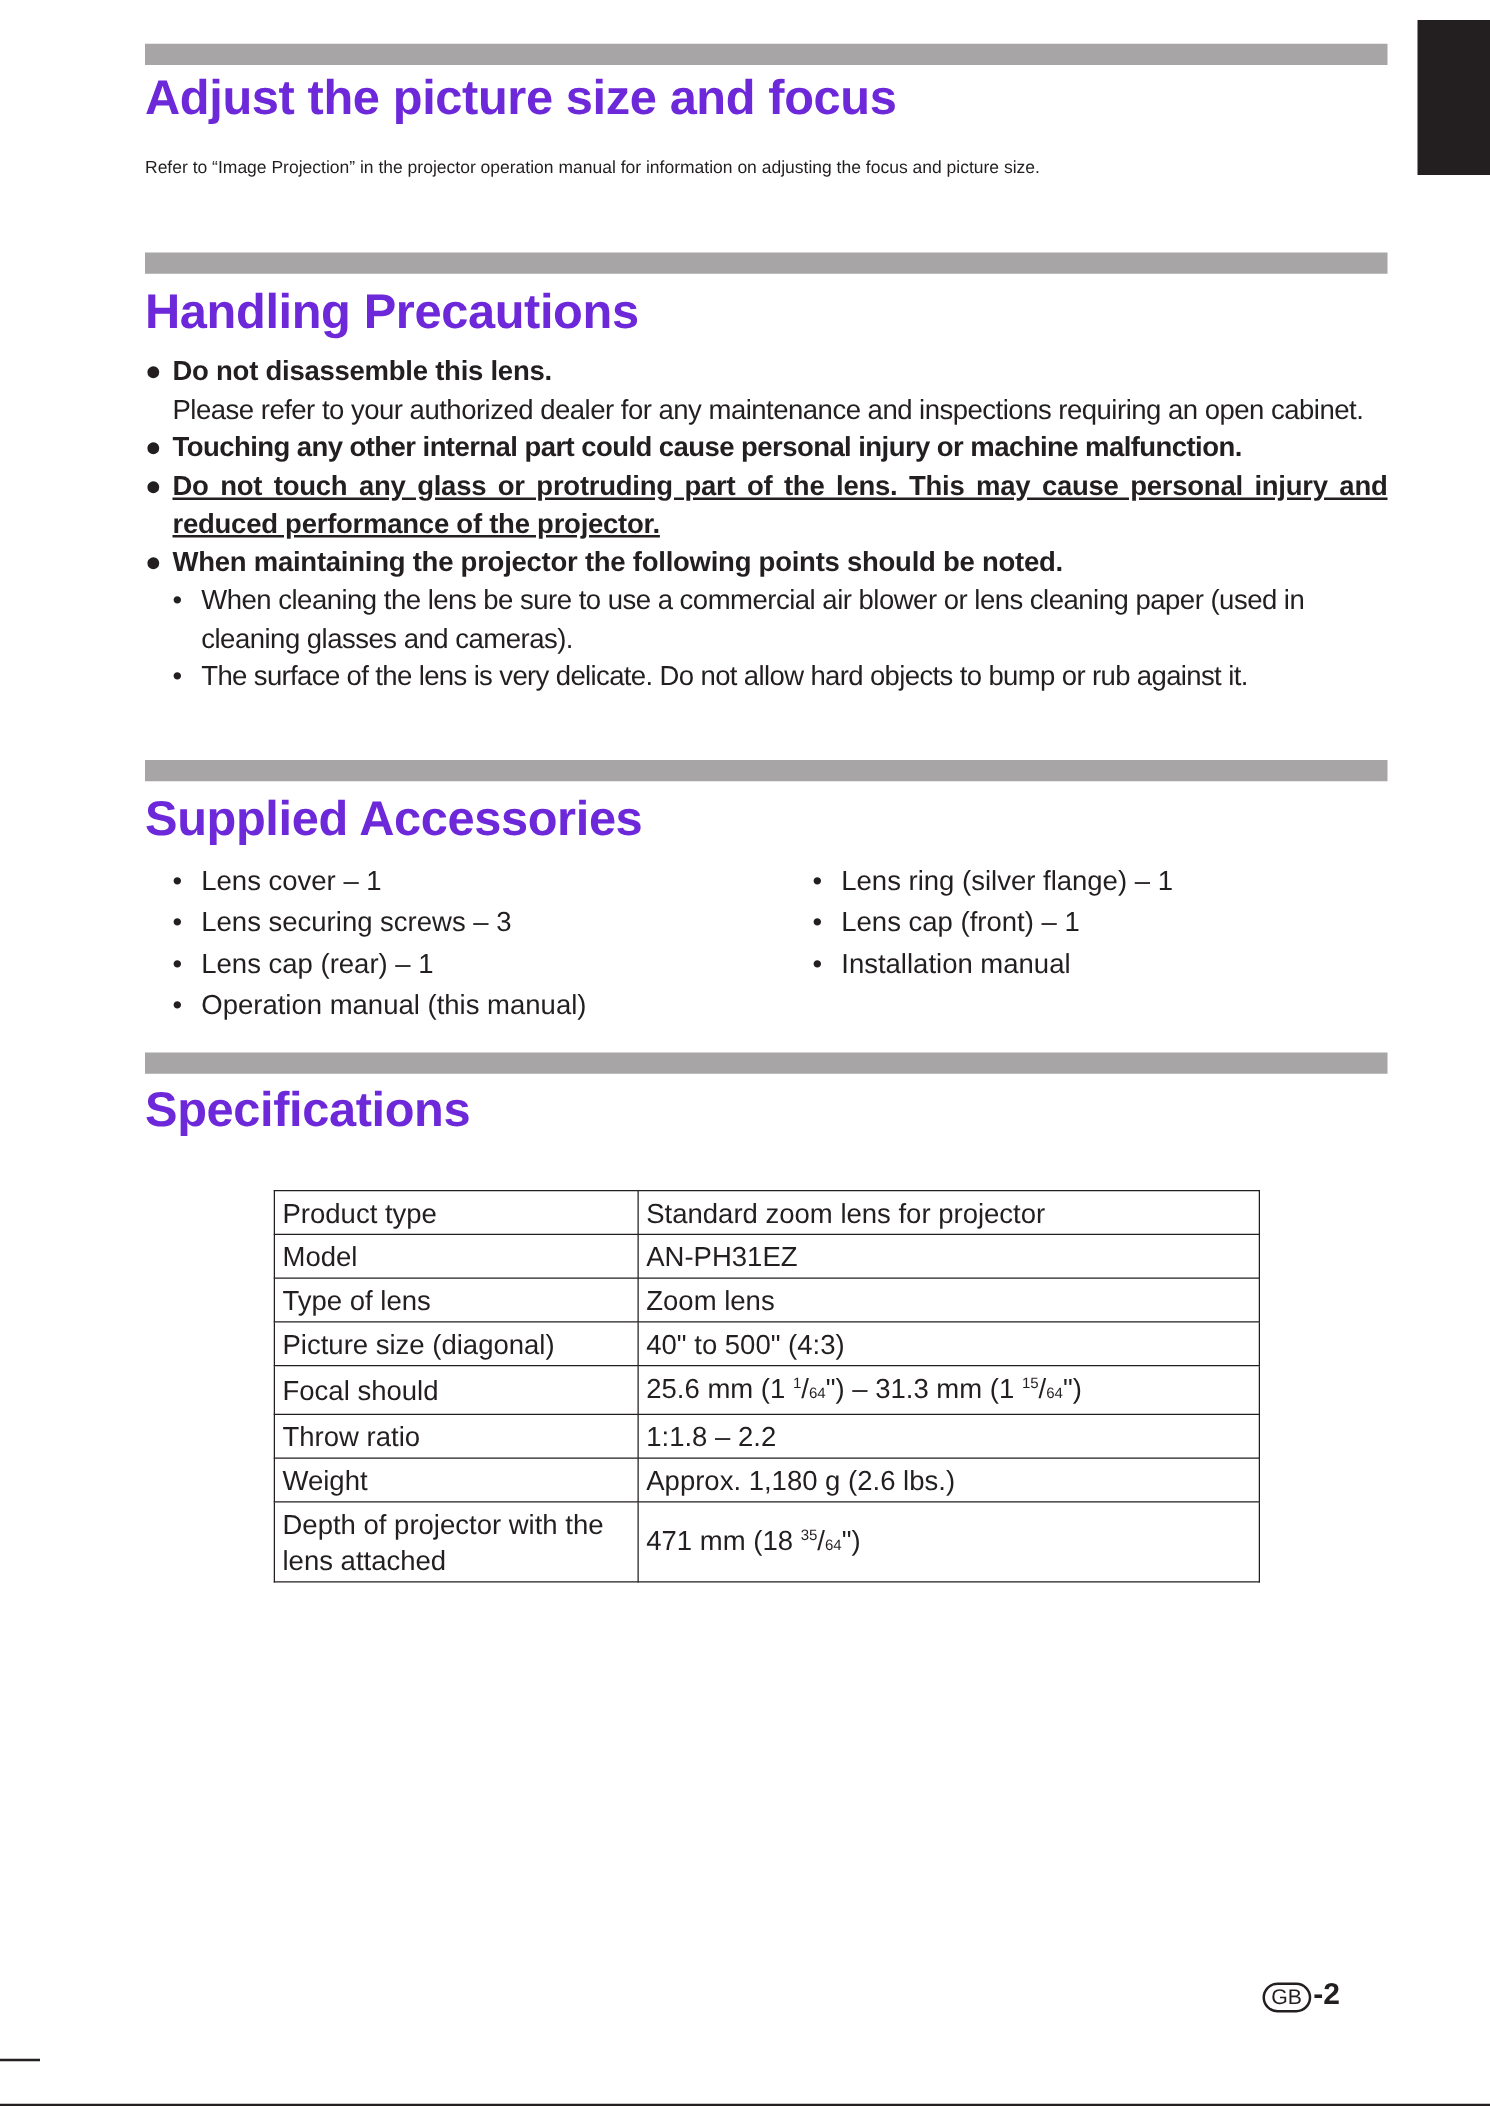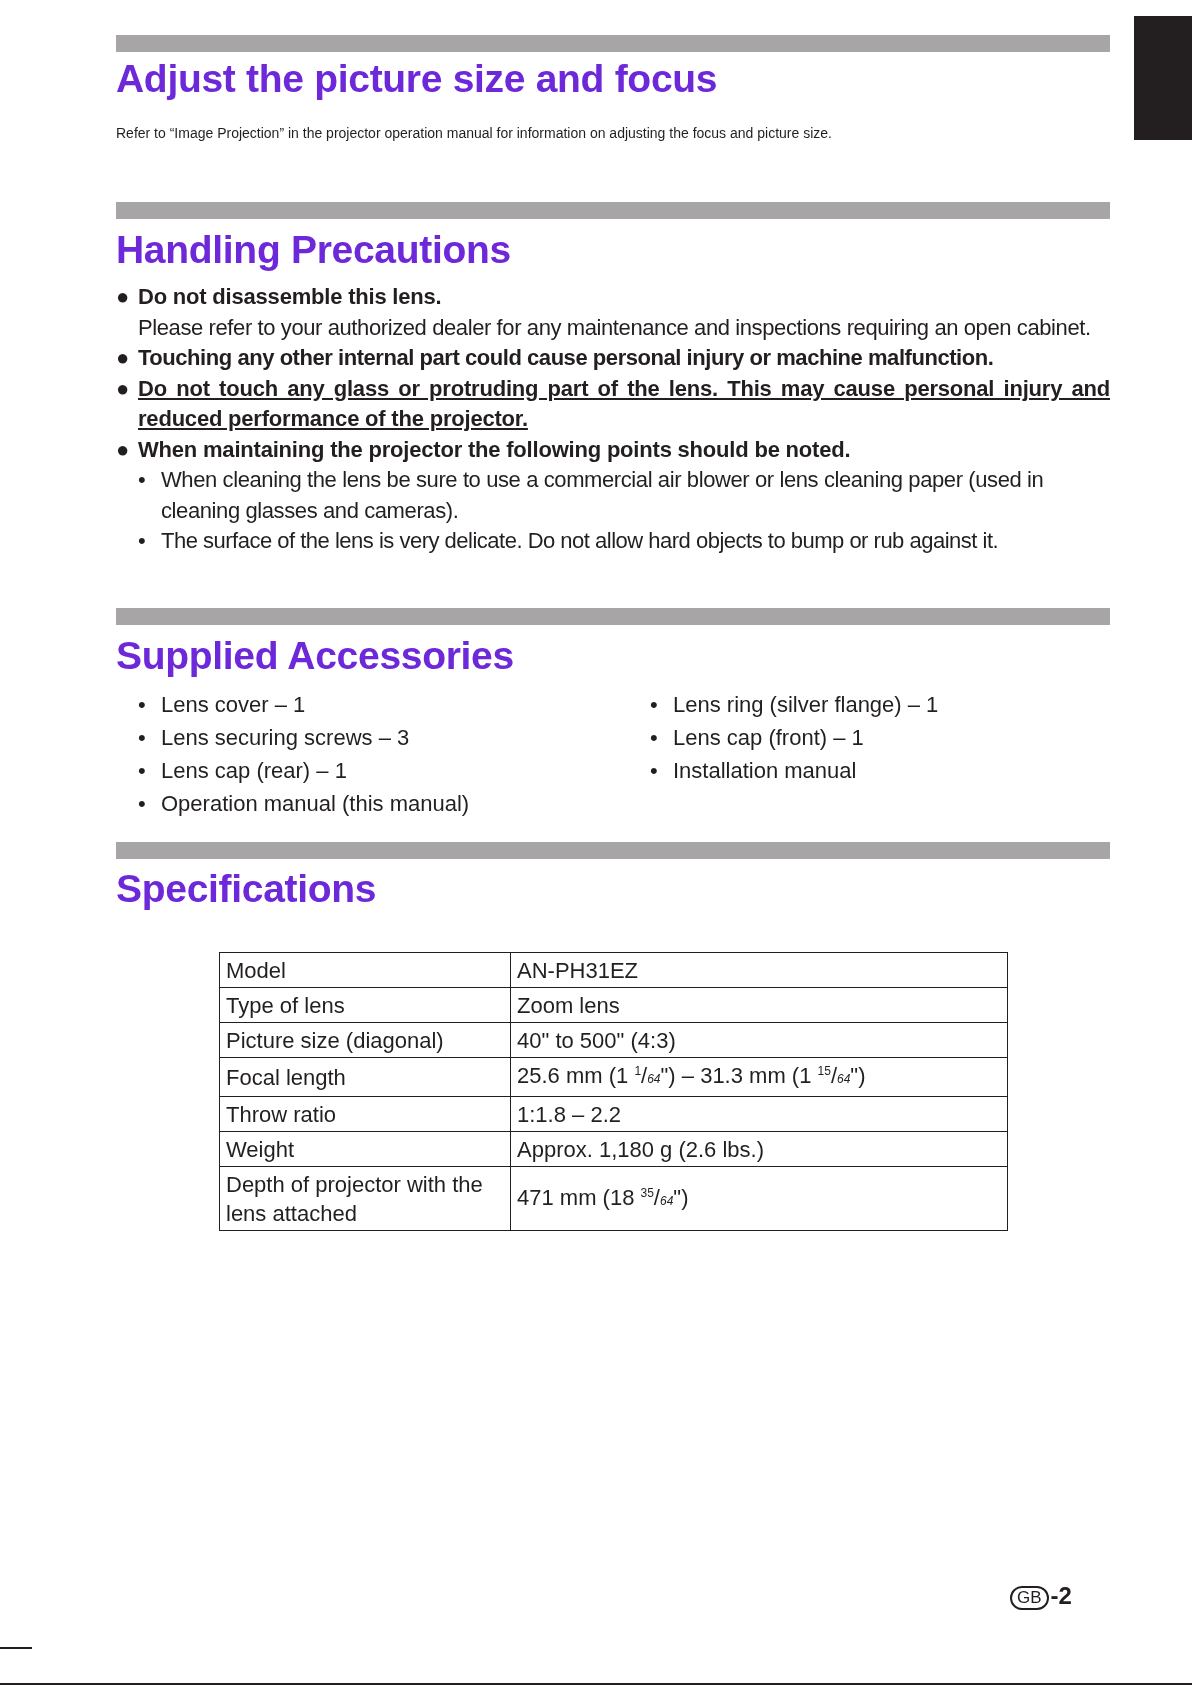--- a/index.html
+++ b/index.html
@@ -25,21 +25,21 @@
   .acc .col { position: absolute; top: 0; }
   .acc .li { position: relative; padding-left: 45px; white-space: nowrap; }
   .acc .li .sdot { position: absolute; left: 22px; }
   table.spec {
     position: absolute; left: 219px; top: 952px; width: 789px; border-collapse: collapse;
     font-size: 22px; line-height: 29px;
   }
   table.spec td { border: 1.5px solid #231f20; padding: 3px 6px 2px 6px; vertical-align: middle; }
   table.spec td.k { width: 278px; }
   sup.fr { font-size: 12px; vertical-align: 8px; line-height: 0; }
-  sub.fr { font-size: 12px; vertical-align: 0; font-style: italic; }
+  sub.fr { font-size: 12px; vertical-align: 0; }
   .pagenum { position: absolute; left: 1010px; top: 1582px; font-size: 24px; font-weight: bold; display: flex; align-items: flex-end; }
   .gb { display: inline-block; border: 2px solid #231f20; border-radius: 14px; font-size: 17px; font-weight: normal; padding: 0 5px; line-height: 20px; margin-right: 2px; }
   .foot-short { position: absolute; left: 0; top: 1647px; width: 32px; height: 2px; background: #231f20; }
   .foot-long { position: absolute; left: 0; top: 1683px; width: 1192px; height: 2px; background: #231f20; }
 </style>
 </head>
 <body>
 
 <div class="tab-marker"></div>
 
@@ -92,33 +92,37 @@
     <div class="li"><span class="sdot">•</span><span>Installation manual</span></div>
   </div>
 </div>
 
 <div class="bar" style="top:842px;"></div>
 <h1 class="h1" style="top:866px;">Specifications</h1>
 
 <table class="spec">
   <tbody>
     <tr>
+        <td class="k">Product type</td>
+        <td>Standard zoom lens for projector</td>
+      </tr>
+    <tr>
         <td class="k">Model</td>
         <td>AN-PH31EZ</td>
       </tr>
     <tr>
         <td class="k">Type of lens</td>
         <td>Zoom lens</td>
       </tr>
     <tr>
         <td class="k">Picture size (diagonal)</td>
         <td>40" to 500" (4:3)</td>
       </tr>
     <tr>
-        <td class="k">Focal length</td>
+        <td class="k">Focal should</td>
       <td><span>25.6 mm (1 </span><sup class="fr">1</sup><span>/</span><sub class="fr">64</sub><span>") – 31.3 mm (1 </span><sup class="fr">15</sup><span>/</span><sub class="fr">64</sub><span>")</span></td>
       </tr>
     <tr>
         <td class="k">Throw ratio</td>
         <td>1:1.8 – 2.2</td>
       </tr>
     <tr>
         <td class="k">Weight</td>
         <td>Approx. 1,180 g (2.6 lbs.)</td>
       </tr>

